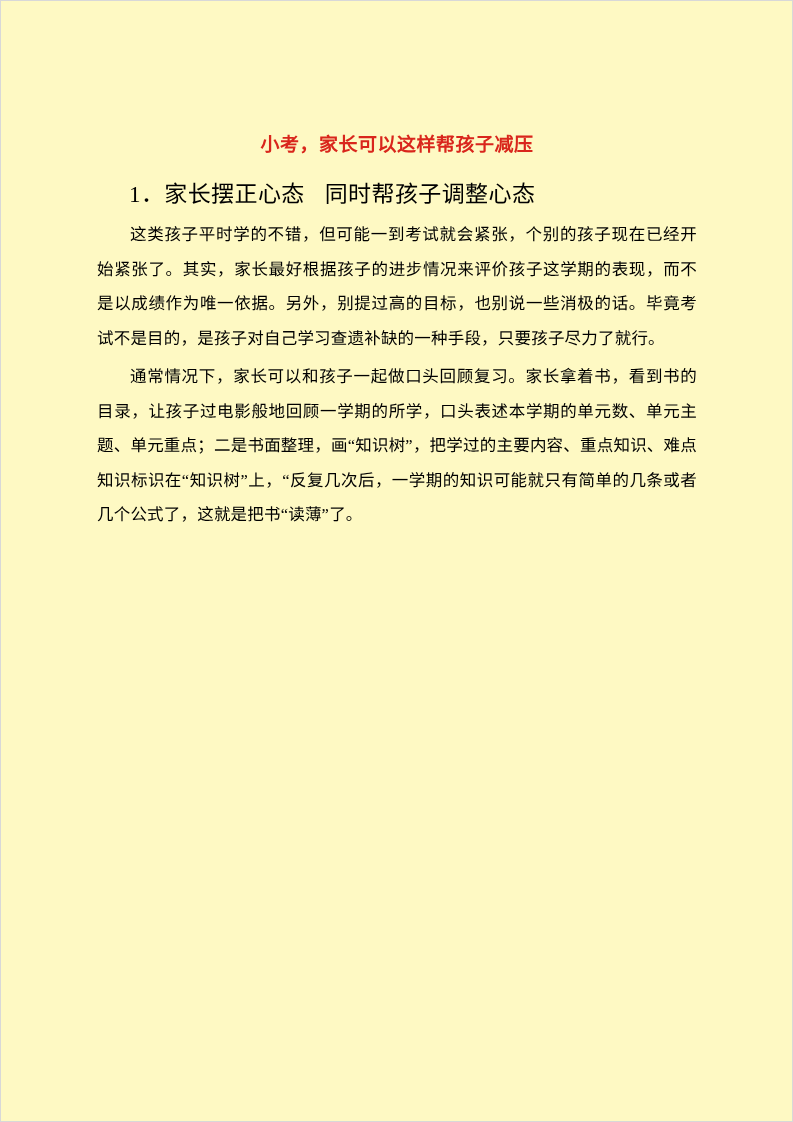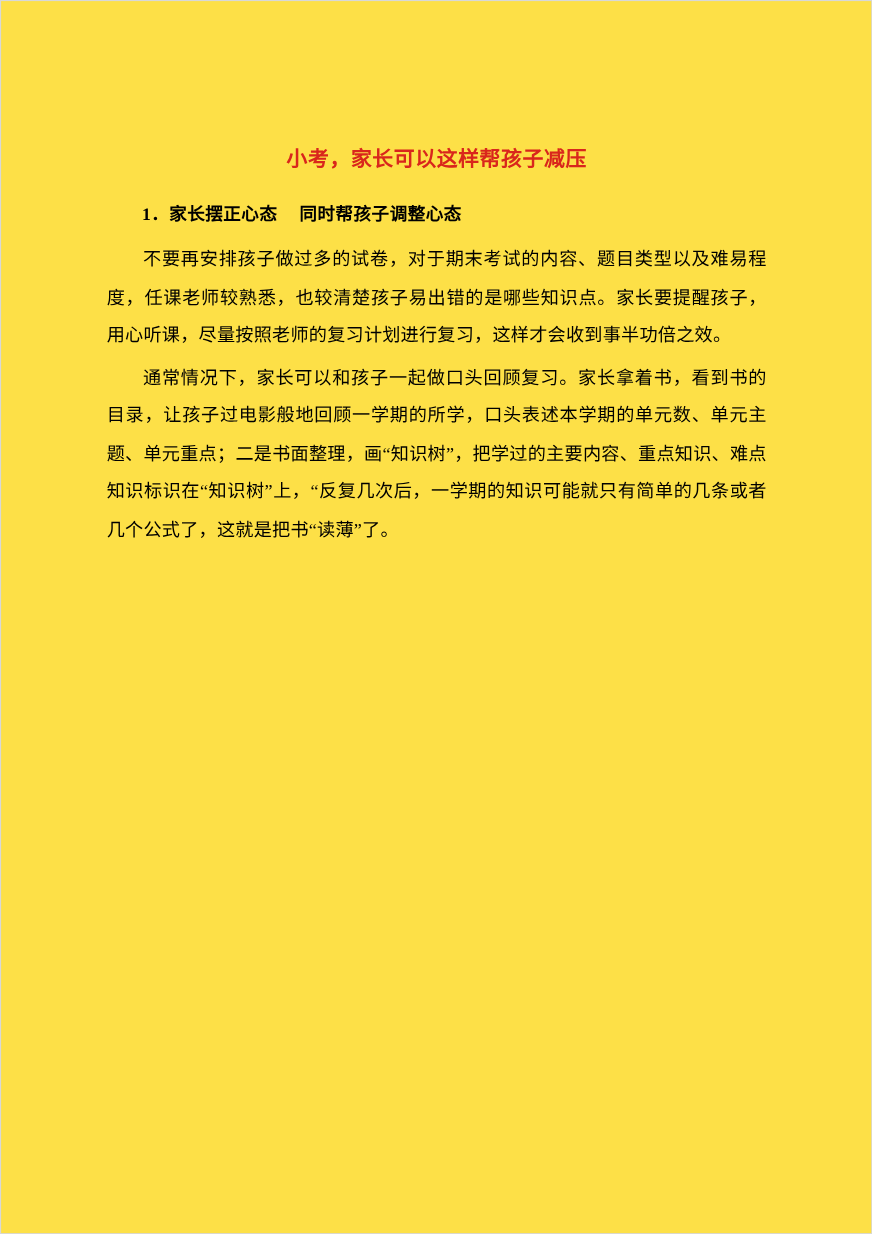--- a/index.html
+++ b/index.html
@@ -17,40 +17,40 @@
     overflow: hidden;
   }
   .page {
     position: absolute;
     left: 0;
     top: 0;
     width: 793px;
     height: 1122px;
     box-sizing: border-box;
     border: 1px solid #d8d8d8;
-    background: #fde047;
+    background: #fef9c3;
   }
   .content {
     position: absolute;
     left: 96px;
     top: 128px;
     width: 600px;
   }
   .doc-title {
     text-align: center;
     color: #d9261c;
     font-weight: bold;
     font-size: 19px;
     letter-spacing: 0.5px;
     margin: 0 0 22px 0;
     font-family: "Liberation Serif", "DejaVu Serif", serif;
   }
   .heading {
-    font-weight: bold;
-    font-size: 16px;
+    font-weight: normal;
+    font-size: 23px;
     line-height: 34px;
     margin: 14px 0 6px 0;
     text-indent: 32px;
     letter-spacing: 0.4px;
   }
   .heading .gap {
     display: inline-block;
     width: 20px;
   }
   .para {
@@ -67,20 +67,20 @@
 <body>
 
 <div class="page">
   <div class="content">
 
     <h1 class="doc-title">小考，家长可以这样帮孩子减压</h1>
 
     <div class="heading">
       <span>1．</span><span>家长摆正心态</span><span class="gap"></span><span>同时帮孩子调整心态</span>
     </div>
+    <p class="para">这类孩子平时学的不错，但可能一到考试就会紧张，个别的孩子现在已经开始紧张了。其实，家长最好根据孩子的进步情况来评价孩子这学期的表现，而不是以成绩作为唯一依据。另外，别提过高的目标，也别说一些消极的话。毕竟考试不是目的，是孩子对自己学习查遗补缺的一种手段，只要孩子尽力了就行。</p>
 
-    <p class="para">不要再安排孩子做过多的试卷，对于期末考试的内容、题目类型以及难易程度，任课老师较熟悉，也较清楚孩子易出错的是哪些知识点。家长要提醒孩子，用心听课，尽量按照老师的复习计划进行复习，这样才会收到事半功倍之效。</p>
 
     <p class="para">通常情况下，家长可以和孩子一起做口头回顾复习。家长拿着书，看到书的目录，让孩子过电影般地回顾一学期的所学，口头表述本学期的单元数、单元主题、单元重点；二是书面整理，画“知识树”，把学过的主要内容、重点知识、难点知识标识在“知识树”上，“反复几次后，一学期的知识可能就只有简单的几条或者几个公式了，这就是把书“读薄”了。</p>
 
 
   </div>
 </div>
 
 </body></html>

